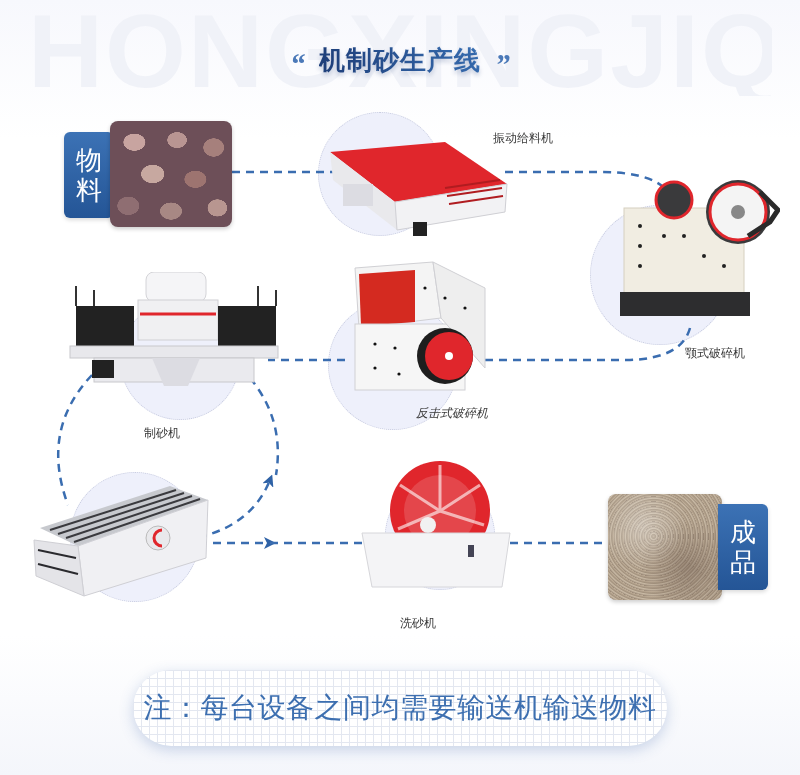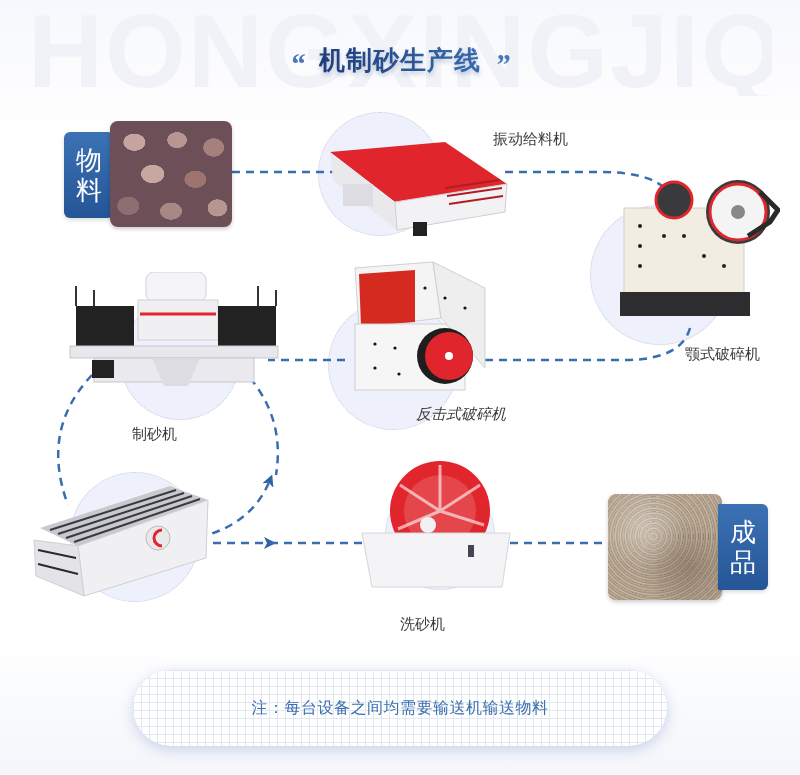--- a/index.html
+++ b/index.html
@@ -22,24 +22,24 @@
  radial-gradient(ellipse 18px 14px at 70% 55%,#9d7470 60%,transparent 62%),
  radial-gradient(ellipse 18px 15px at 15% 80%,#8f6e72 60%,transparent 62%),
  radial-gradient(ellipse 18px 14px at 50% 85%,#a88884 60%,transparent 62%),
  radial-gradient(ellipse 16px 14px at 88% 82%,#b89690 60%,transparent 62%),
  #6d4f58;}
 .sand{background:
  radial-gradient(circle at 30% 30%,rgba(255,255,255,0.35) 0,transparent 40%),
  radial-gradient(circle at 70% 70%,rgba(90,70,60,0.35) 0,transparent 45%),
  repeating-radial-gradient(circle at 40% 40%,#bfae98 0,#a3927e 2px,#cabba6 3px,#9b8a78 5px),
  #b0a08c;}
-.label{position:absolute;font-size:15px;color:#3a3a3a;white-space:nowrap;}
+.label{position:absolute;font-size:12px;color:#3a3a3a;white-space:nowrap;}
 .machine{position:absolute;}
 .note{position:absolute;left:133px;top:670px;width:534px;height:76px;border-radius:38px;background-color:#ffffff;background-image:linear-gradient(#e3e7f0 1px,transparent 1px),linear-gradient(90deg,#e3e7f0 1px,transparent 1px);background-size:8px 8px;box-shadow:0 4px 14px rgba(60,100,170,0.25);display:flex;align-items:center;justify-content:center;}
-.note span{font-size:16px;color:#3d6fb0;letter-spacing:0.5px;}
+.note span{font-size:28px;color:#3d6fb0;letter-spacing:0.5px;}
 </style>
 </head>
 <body>
 
 <div class="canvas">
 
   <div class="watermark">HONGXINGJIQI</div>
 
   <div class="title-wrap">
     <span class="quote">“</span>
@@ -139,21 +139,21 @@
     <rect x="70" y="28" width="80" height="40" fill="#f0f0f2" stroke="#d0d0d4"></rect>
     <line x1="72" y1="42" x2="148" y2="42" stroke="#e0262c" stroke-width="3"></line>
     <rect x="8" y="34" width="58" height="40" fill="#222"></rect>
     <rect x="150" y="34" width="58" height="40" fill="#222"></rect>
     <path d="M8,34 L8,14 M26,34 L26,18 M190,34 L190,14 M208,34 L208,18" stroke="#333" stroke-width="2"></path>
     <rect x="2" y="74" width="208" height="12" fill="#e8e8ec" stroke="#c8c8cc"></rect>
     <rect x="26" y="86" width="160" height="24" fill="#eaeaee" stroke="#c8c8cc"></rect>
     <polygon points="84,86 132,86 120,114 96,114" fill="#dcdce2"></polygon>
     <rect x="24" y="88" width="22" height="18" fill="#222"></rect>
   </svg>
-  <div class="label" style="left:132px;top:425px;">制砂机</div>
+  <div class="label" style="left:144px;top:425px;">制砂机</div>
 
   <svg class="machine" style="left:30px;top:478px;" width="180" height="120" viewBox="0 0 180 120">
     <polygon points="10,50 140,8 178,22 48,68" fill="#c7c9ce"></polygon>
     <g stroke="#3a3a3e" stroke-width="2">
         <line x1="20" y1="52" x2="146" y2="12"></line>
         <line x1="28" y1="56" x2="154" y2="15"></line>
         <line x1="36" y1="60" x2="162" y2="18"></line>
         <line x1="44" y1="64" x2="170" y2="21"></line>
       </g>
     <polygon points="48,68 178,22 176,80 54,118" fill="#f0f0f3" stroke="#cfcfd4"></polygon>

